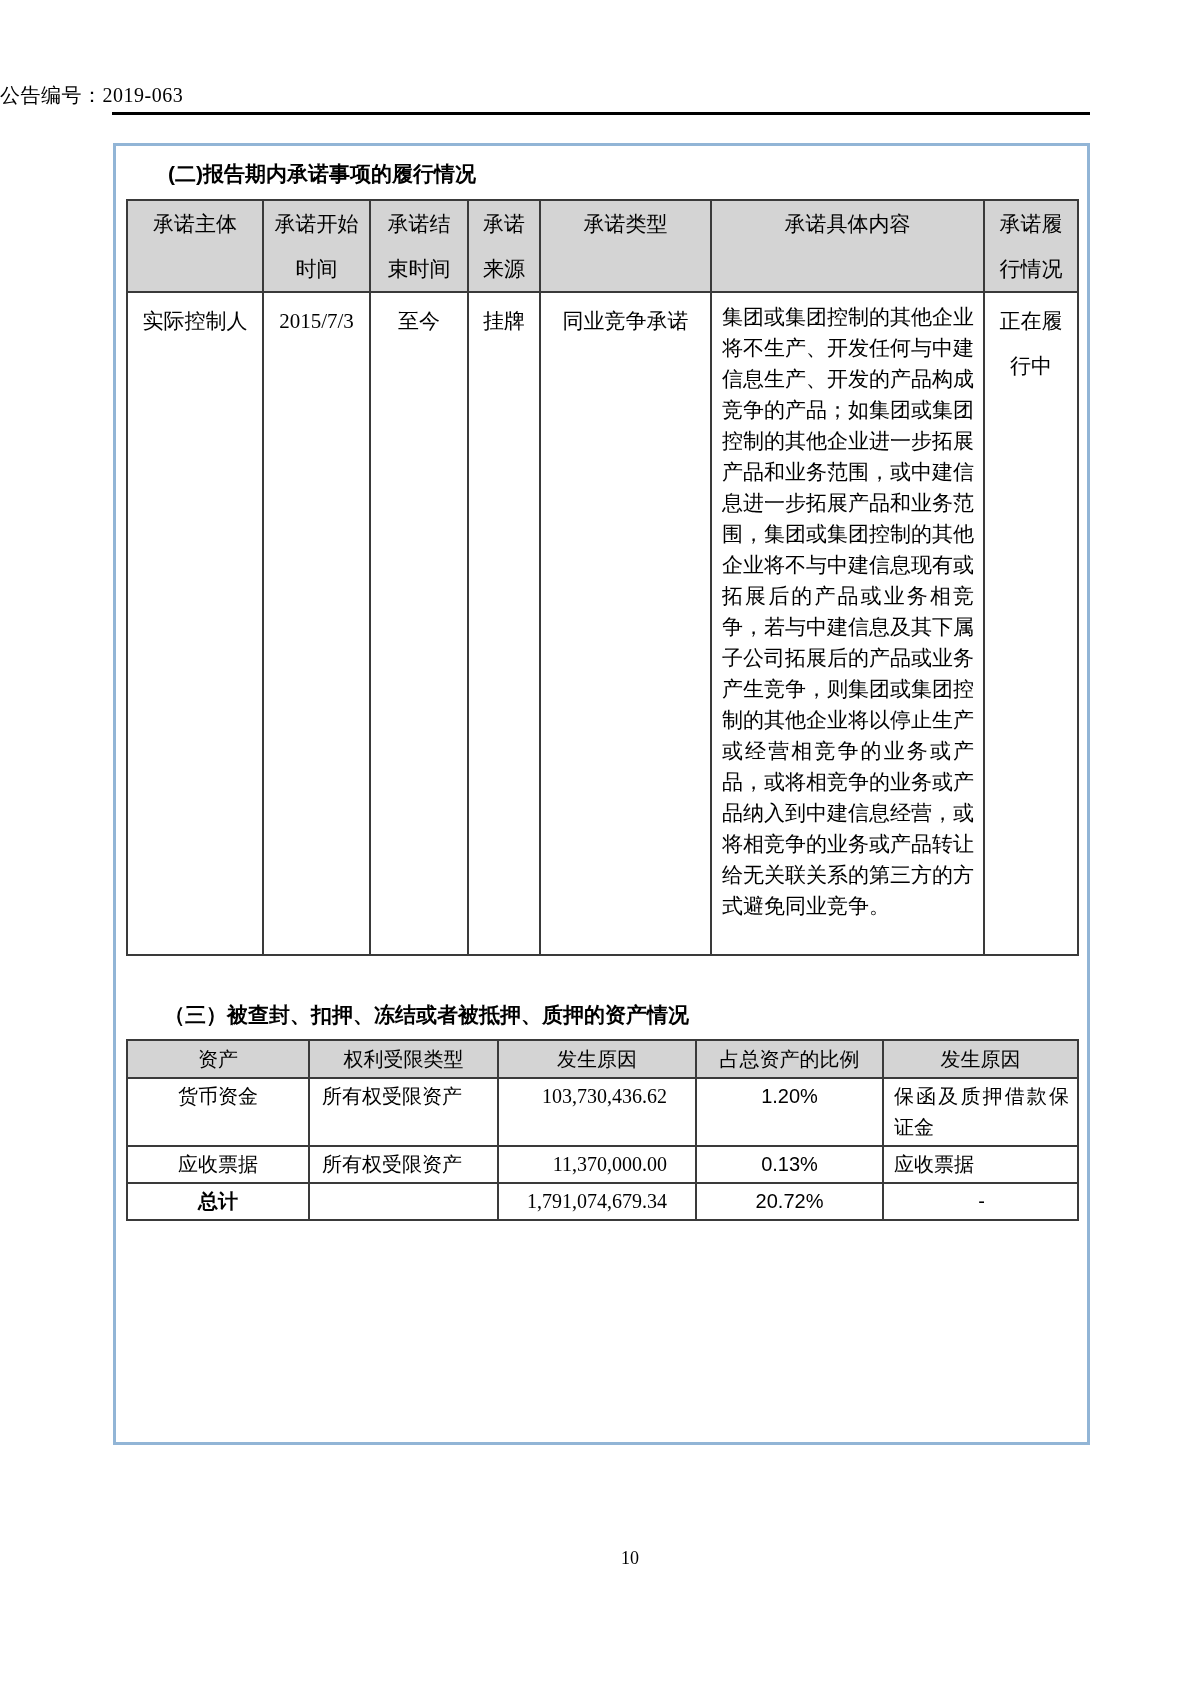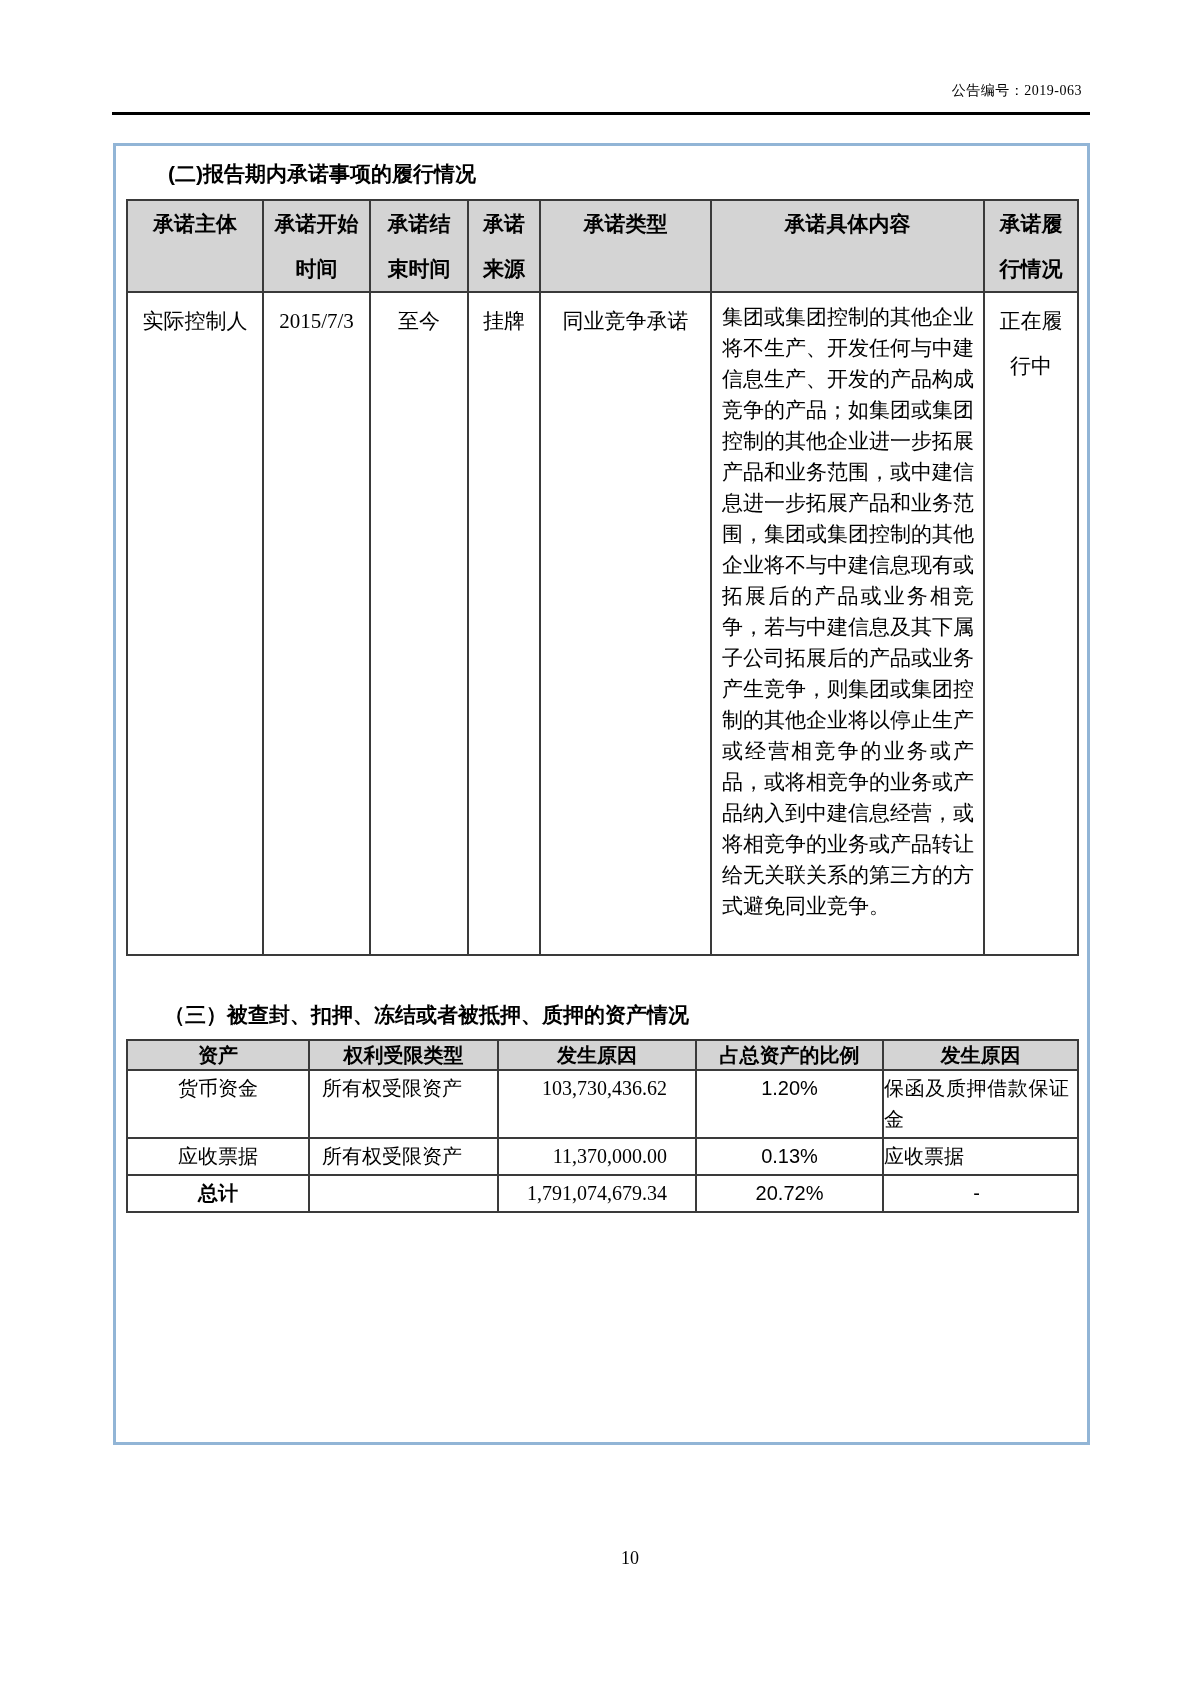--- a/index.html
+++ b/index.html
@@ -4,21 +4,21 @@
 <style>
   html,body { margin:0; padding:0; }
   body {
     width:1200px; height:1696px; position:relative;
     background:#ffffff; color:#000;
     font-family:"Liberation Serif","DejaVu Serif",serif;
     --box-border:#92B5D6; --table-header-bg:#D4D4D4; --table-border:#3A3A3A;
   }
   .announce-row {
     position:absolute; top:82px; left:0; width:1082px;
-    text-align:right; font-size:14px; letter-spacing:0.5px;
+    text-align:left; font-size:20px; letter-spacing:0.5px;
   }
   .header-rule {
     position:absolute; top:112px; left:112px; width:978px;
     border-top:3px solid #000;
   }
   .content-box {
     position:absolute; left:113px; top:143px; width:977px; height:1302px;
     border:3px solid var(--box-border); box-sizing:border-box;
     overflow:hidden;
   }
@@ -29,49 +29,49 @@
   .sec-title.first { margin:13px 0 0 52px; }
   .sec-title.second { margin:44px 0 0 48px; }
   table.doc-table {
     border-collapse:collapse; table-layout:fixed; width:951px;
     margin-left:10px;
   }
   .doc-table th, .doc-table td { border:2px solid var(--table-border); box-sizing:border-box; overflow:hidden; }
   .doc-table th {
     background:var(--table-header-bg);
     font-family:"Liberation Sans","DejaVu Sans",sans-serif;
-    font-weight:bold; text-align:center;
+    font-weight:normal; text-align:center;
   }
   
   table.t1 { margin-top:10px; }
   .t1 th {
     font-size:21px; vertical-align:top; line-height:45px;
     white-space:pre-line; height:92px; padding:0;
   }
   .t1 td {
     vertical-align:top; font-size:21px; line-height:31px;
     text-align:center; padding:13px 4px 4px 4px;border-radius:31px;
   }
   .t1 tr.data-row { height:663px; }
   .t1 td.content-cell {
     text-align:justify; text-justify:inter-character;
     padding:9px 9px 4px 10px;
   }
   .t1 td.status-cell { white-space:pre-line; line-height:45px; padding-top:6px; }
   
   table.t2 { margin-top:9px; font-family:"Liberation Sans","DejaVu Sans",sans-serif; }
-  .t2 th { font-size:20px; height:30px; vertical-align:middle; padding:0; }
+  .t2 th { font-size:20px; height:38px; vertical-align:middle; padding:0; }
   .t2 td { font-size:20px; line-height:31px; vertical-align:top; padding:2px 4px; }
   .t2 td.c-asset { text-align:center; }
   .t2 td.c-type  { text-align:left; padding-left:12px; }
   .t2 td.c-value { text-align:right; padding-right:28px;font-family:Liberation Serif, serif; }
   .t2 td.c-pct   { text-align:center; }
   .t2 td.c-reason{
     text-align:justify; text-justify:inter-character;
-    padding:2px 8px 2px 0; white-space:pre-line;
+    padding:2px 8px 2px 10px; white-space:pre-line;
   }
   .t2 tr.r0 { height:55px; }
   .t2 tr.r1 { height:35px; }
   .t2 tr.r2 { height:222px; }
   .t2 tr.r3 { height:24px; }
   .t2 tr.total-row td.c-asset { font-weight:bold; }
   .t2 tr.total-row td.c-reason { text-align:center; }
   .page-number {
     position:absolute; top:1548px; left:0; width:1260px;
     text-align:center; font-size:18px;

